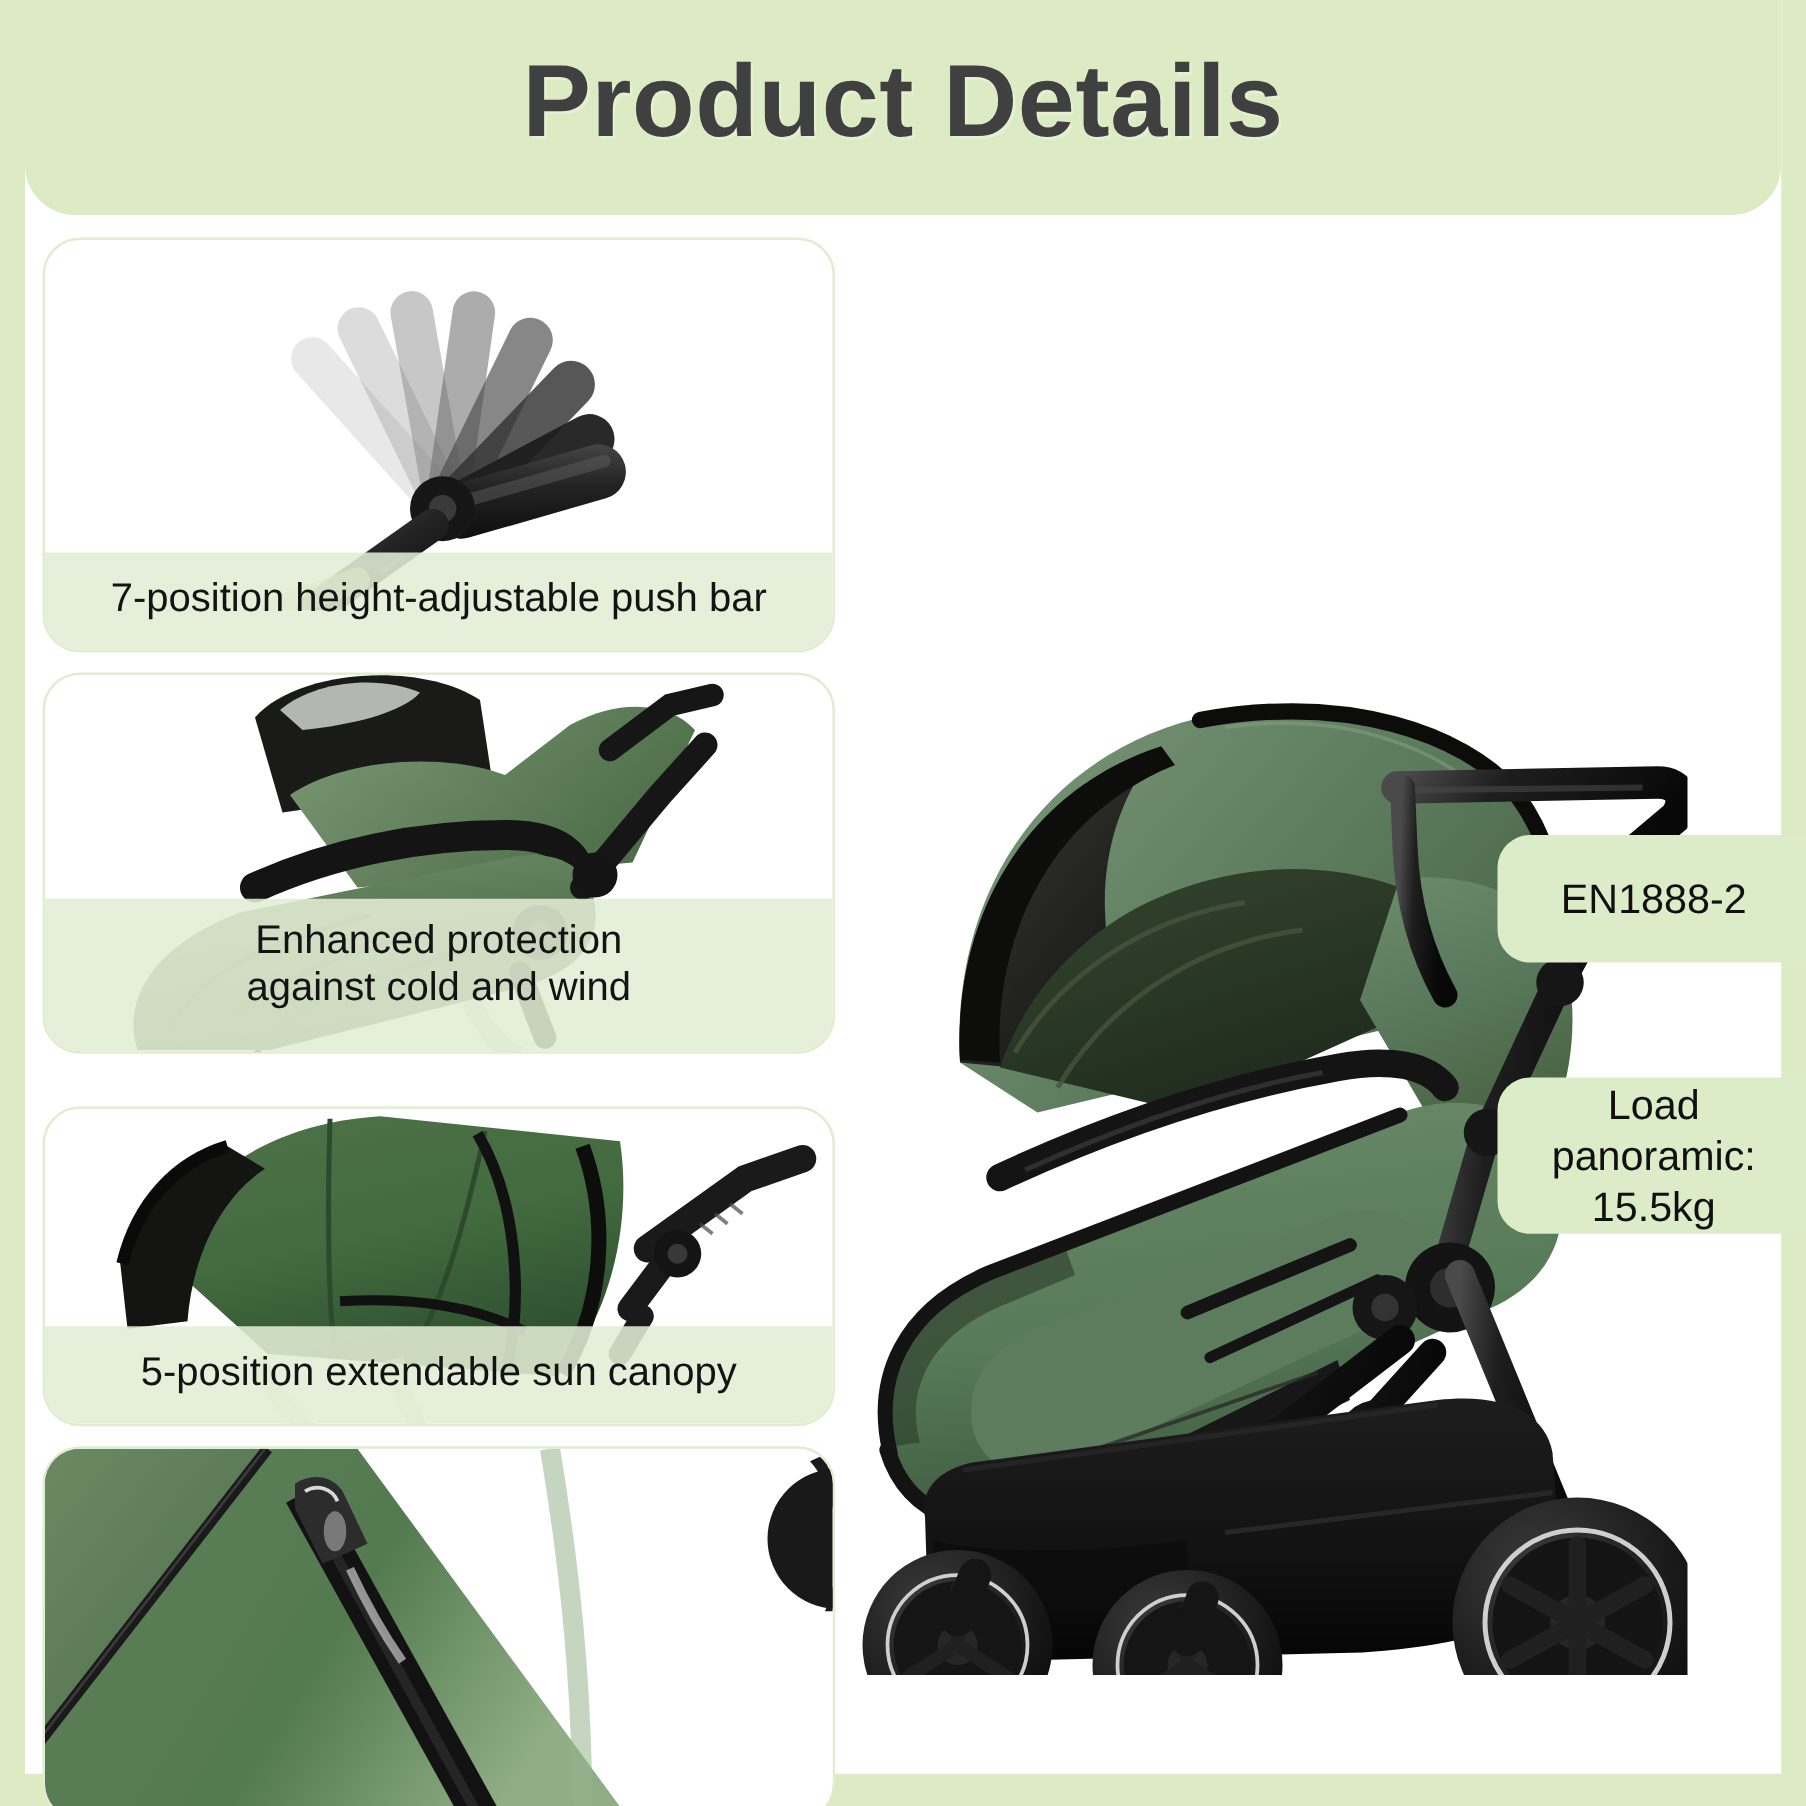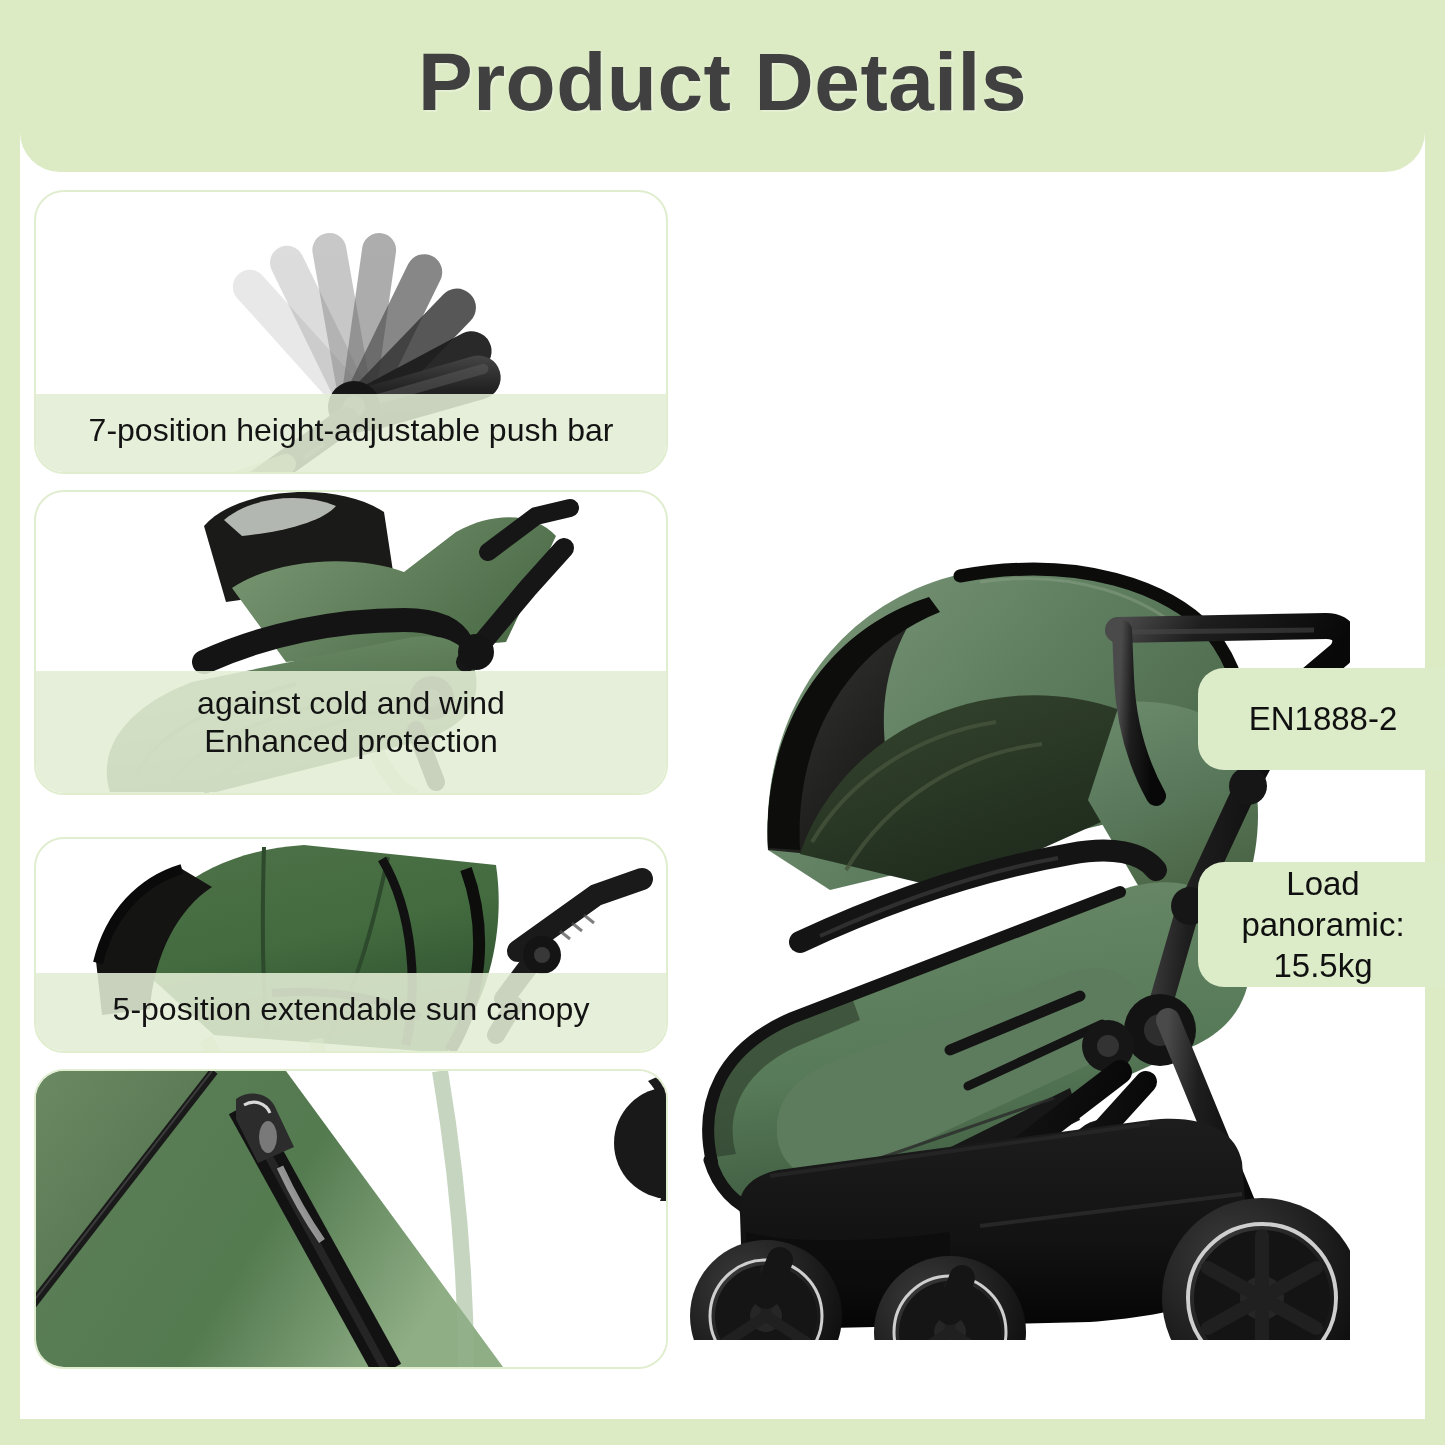--- a/index.html
+++ b/index.html
@@ -69,23 +69,23 @@
     background:rgba(226,237,212,0.88);
     color:#131313;
     text-align:center;
     font-size:32px;
     line-height:1.18;
     padding:14px 10px 16px;
     box-sizing:border-box;
   }
   .card-caption .l2{display:block;}
 
-  .card-1{height:284px;}
+  .card-1{height:332px;}
   .card-2{height:305px;}
-  .card-3{height:216px;margin-top:42px;}
+  .card-3{height:256px;margin-top:42px;}
   .card-4{height:300px;}
 
   .card-1 .card-caption{height:78px;padding-top:18px;}
   .card-2 .card-caption{height:122px;padding-top:14px;}
   .card-3 .card-caption{height:78px;padding-top:18px;}
   .card-4 .card-caption{height:84px;padding-top:20px;}
 
   
   .badge{
     position:absolute;
@@ -368,22 +368,22 @@
           <path d="M 430 170 L 492 96 L 528 56" stroke="#161616" stroke-width="20" fill="none" stroke-linecap="round"></path>
           <circle cx="440" cy="160" r="18" fill="#141414"></circle>
           <circle cx="396" cy="206" r="22" fill="#141414"></circle>
           <circle cx="396" cy="206" r="9" fill="#333"></circle>
           <path d="M 380 238 L 400 290" stroke="#161616" stroke-width="18" stroke-linecap="round"></path>
 
           <path d="M 340 260 C 352 284 366 300 380 305" stroke="#b5cfa3" stroke-width="16" fill="none" opacity=".5"></path>
         </svg>
       </div>
       <div class="card-caption">
+        <span class="l2">Enhanced protection</span>
         <span class="l2">against cold and wind</span>
-        <span class="l2">Enhanced protection</span>
       </div>
     </div>
 
     <div class="card card-3">
       <div class="card-media">
         <svg viewBox="0 0 634 296" width="634" height="296">
           <defs>
             <linearGradient id="canG" x1="0" y1="0" x2="0.4" y2="1">
               <stop offset="0%" stop-color="#4f7149"></stop>
               <stop offset="55%" stop-color="#436b3f"></stop>

